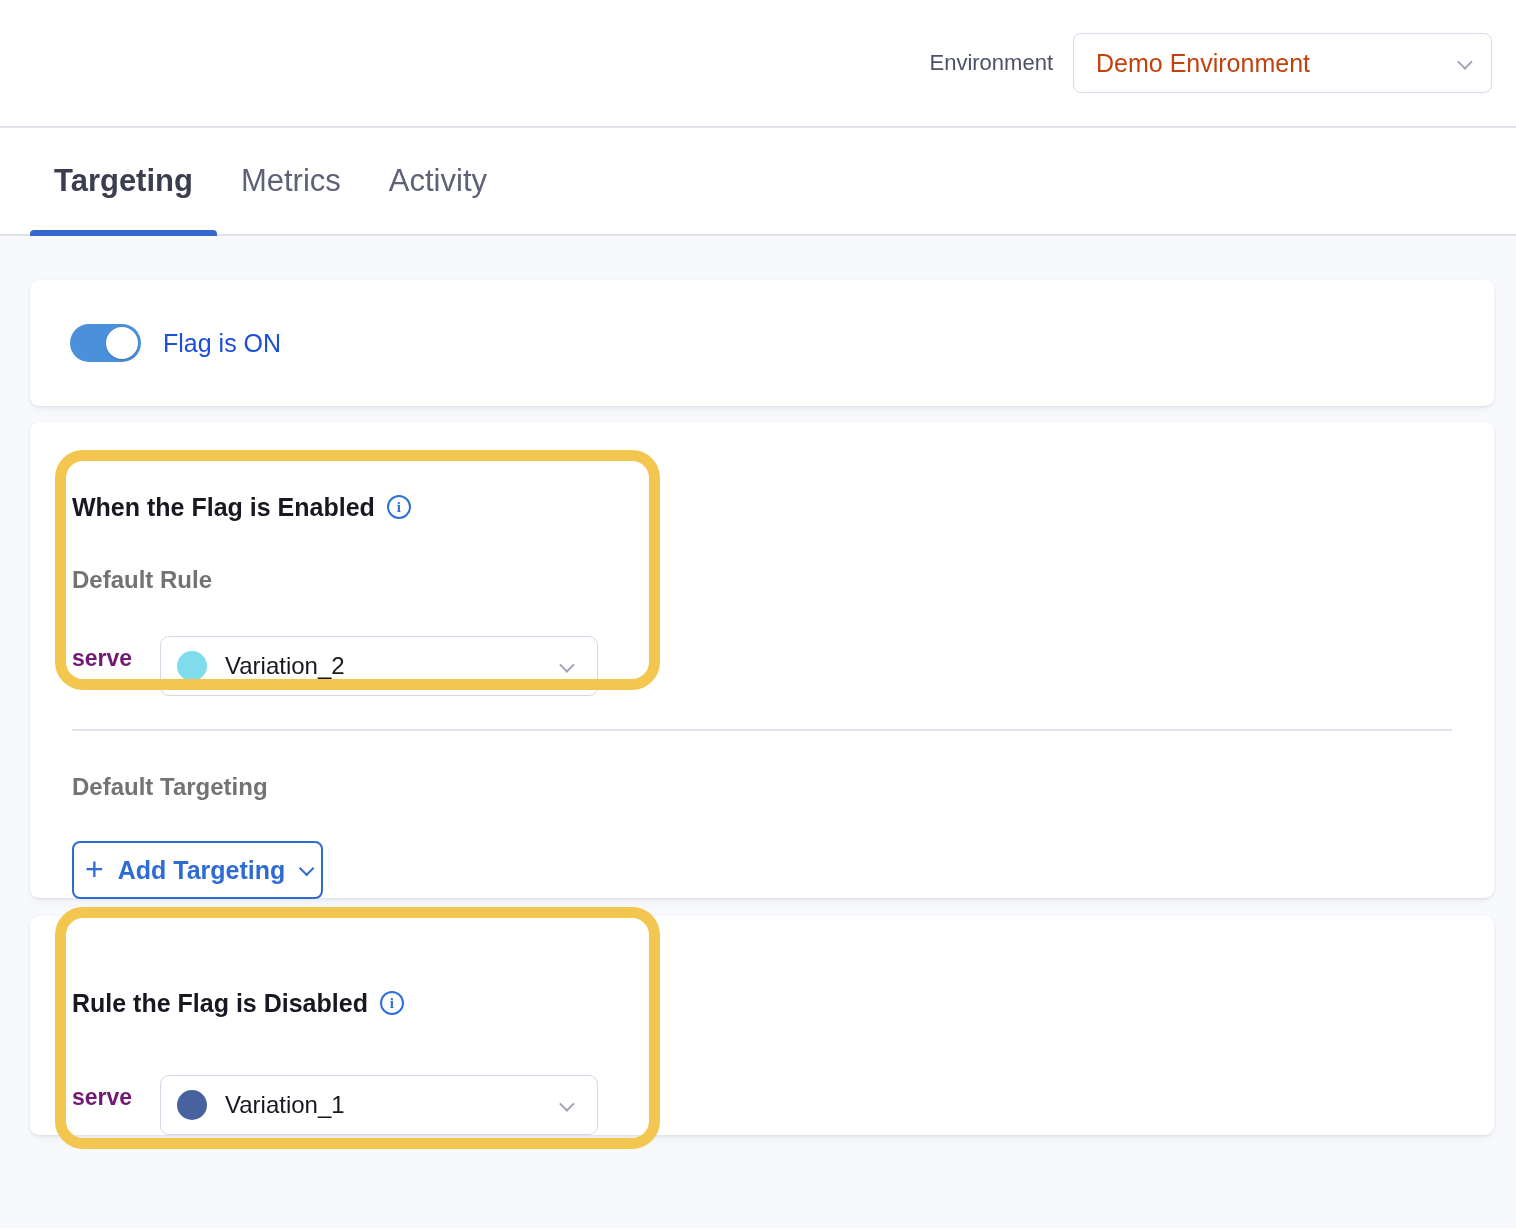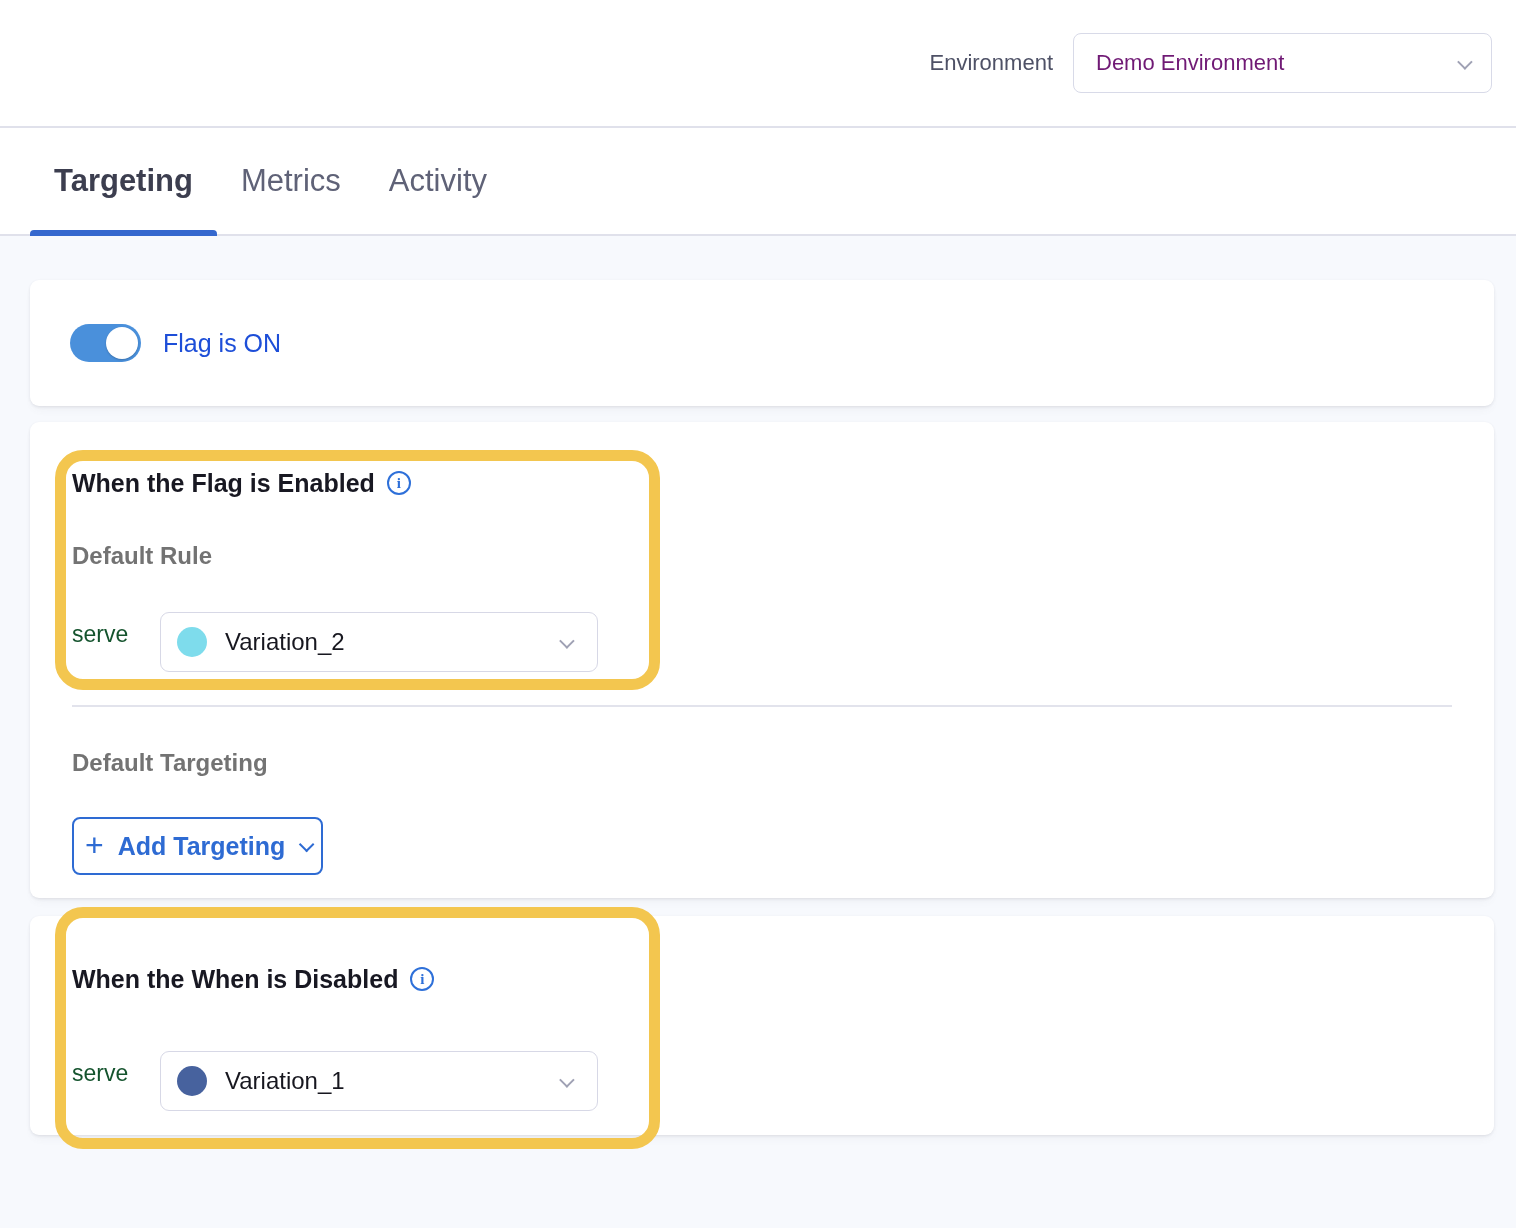--- a/index.html
+++ b/index.html
@@ -7,21 +7,21 @@
               font-family:"Liberation Sans","DejaVu Sans",sans-serif; color:#17171f; }
 
   
   .header { height:128px; background:#fff; display:flex; align-items:center;
             justify-content:flex-end; gap:20px; padding-right:24px;
             border-bottom:2px solid #e0e1eb; }
   .env-label { font-size:22px; color:#4e5166; font-weight:400; }
   .env-select { width:419px; height:60px; background:#fff; border:1px solid #d8dae8;
                 border-radius:8px; display:flex; align-items:center; padding:0 22px;
                 cursor:pointer; }
-  .env-select .env-value { flex:1; font-size:22px; font-weight:500; color:#701a75; }
+  .env-select .env-value { flex:1; font-size:25px; font-weight:500; color:#c2410c; }
 
   .chev { width:11px; height:11px; border-right:2.5px solid #9fa1b4;
           border-bottom:2.5px solid #9fa1b4; transform:rotate(45deg) translateY(-2px); }
 
   
   .tabbar { height:108px; background:#fff; border-bottom:2px solid #e0e1eb;
             display:flex; align-items:flex-end; padding-left:30px; }
   .tab { position:relative; font-size:31px; color:#5f6277; padding:0 24px;
          height:100%; display:flex; align-items:center; cursor:pointer; }
   .tab.active { color:#3c3e4f; font-weight:700; }
@@ -38,32 +38,32 @@
 
   
   .toggle { position:relative; width:71px; height:38px; border-radius:19px;
             background:#4a90db; cursor:pointer; flex:0 0 auto; }
   .toggle-knob { position:absolute; top:3px; right:3px; width:32px; height:32px;
                  border-radius:50%; background:#fff; box-shadow:0 1px 2px rgba(0,0,0,.2); }
   .toggle-label { margin-left:22px; font-size:25px; color:#1d4ed8; }
 
   
   .sec-title { font-size:25px; font-weight:700; color:#181822; line-height:30px;
-               display:flex; align-items:center; gap:12px; }
+               display:flex; align-items:center; gap:12px;margin-top:24px; }
   .info-icon { width:24px; height:24px; border:2px solid #2e70d9; border-radius:50%;
                color:#2e70d9; font-size:15px; font-weight:700; line-height:1;
                display:inline-flex; align-items:center; justify-content:center;
                cursor:pointer; font-family:"Liberation Serif","DejaVu Serif",serif; }
   .info-icon::after { content:"i"; }
   .sub-title { font-size:24px; font-weight:700; color:#737373; }
   .dr { margin-top:44px; }
   .st { margin-top:42px; }
 
   .serve-row { display:flex; align-items:center; margin-top:26px; }
-  .serve-label { width:88px; font-size:23px; font-weight:400; color:#14532d; }
+  .serve-label { width:88px; font-size:23px; font-weight:700; color:#701a75; }
   .var-select { width:438px; height:60px; background:#fff; border:1px solid #d7d8e6;
                 border-radius:9px; display:flex; align-items:center; padding:0 26px 0 16px;
                 cursor:pointer;margin-top:16px; }
   .var-dot { width:30px; height:30px; border-radius:50%; flex:0 0 auto; }
   .var-name { flex:1; margin-left:18px; font-size:24px; color:#17171f; }
 
   .divider { margin-top:33px; height:2px; background:#e2e3ec; border:none; }
 
   .add-btn { margin-top:40px; height:58px; display:inline-flex; align-items:center;
              gap:14px; padding:0 11px; background:#fff; border:2px solid #2e6bd3;
@@ -135,21 +135,21 @@
     <div class="sub-title st">Default Targeting</div>
     <div class="add-btn">
       <span class="plus-icon"></span>
       <span class="add-label">Add Targeting</span>
       <span class="chev"></span>
     </div>
   </div>
 
   <div class="card card-disabled">
     <div class="sec-title">
-      <span>When the When is Disabled</span>
+      <span>Rule the Flag is Disabled</span>
       <span class="info-icon"></span>
     </div>
     <div class="serve-row serve-row-disabled">
       <span class="serve-label">serve</span>
       <div class="var-select">
         <span class="var-dot" style="background: rgb(71, 98, 158);"></span>
         <span class="var-name">Variation_1</span>
         <span class="chev"></span>
       </div>
     </div>

